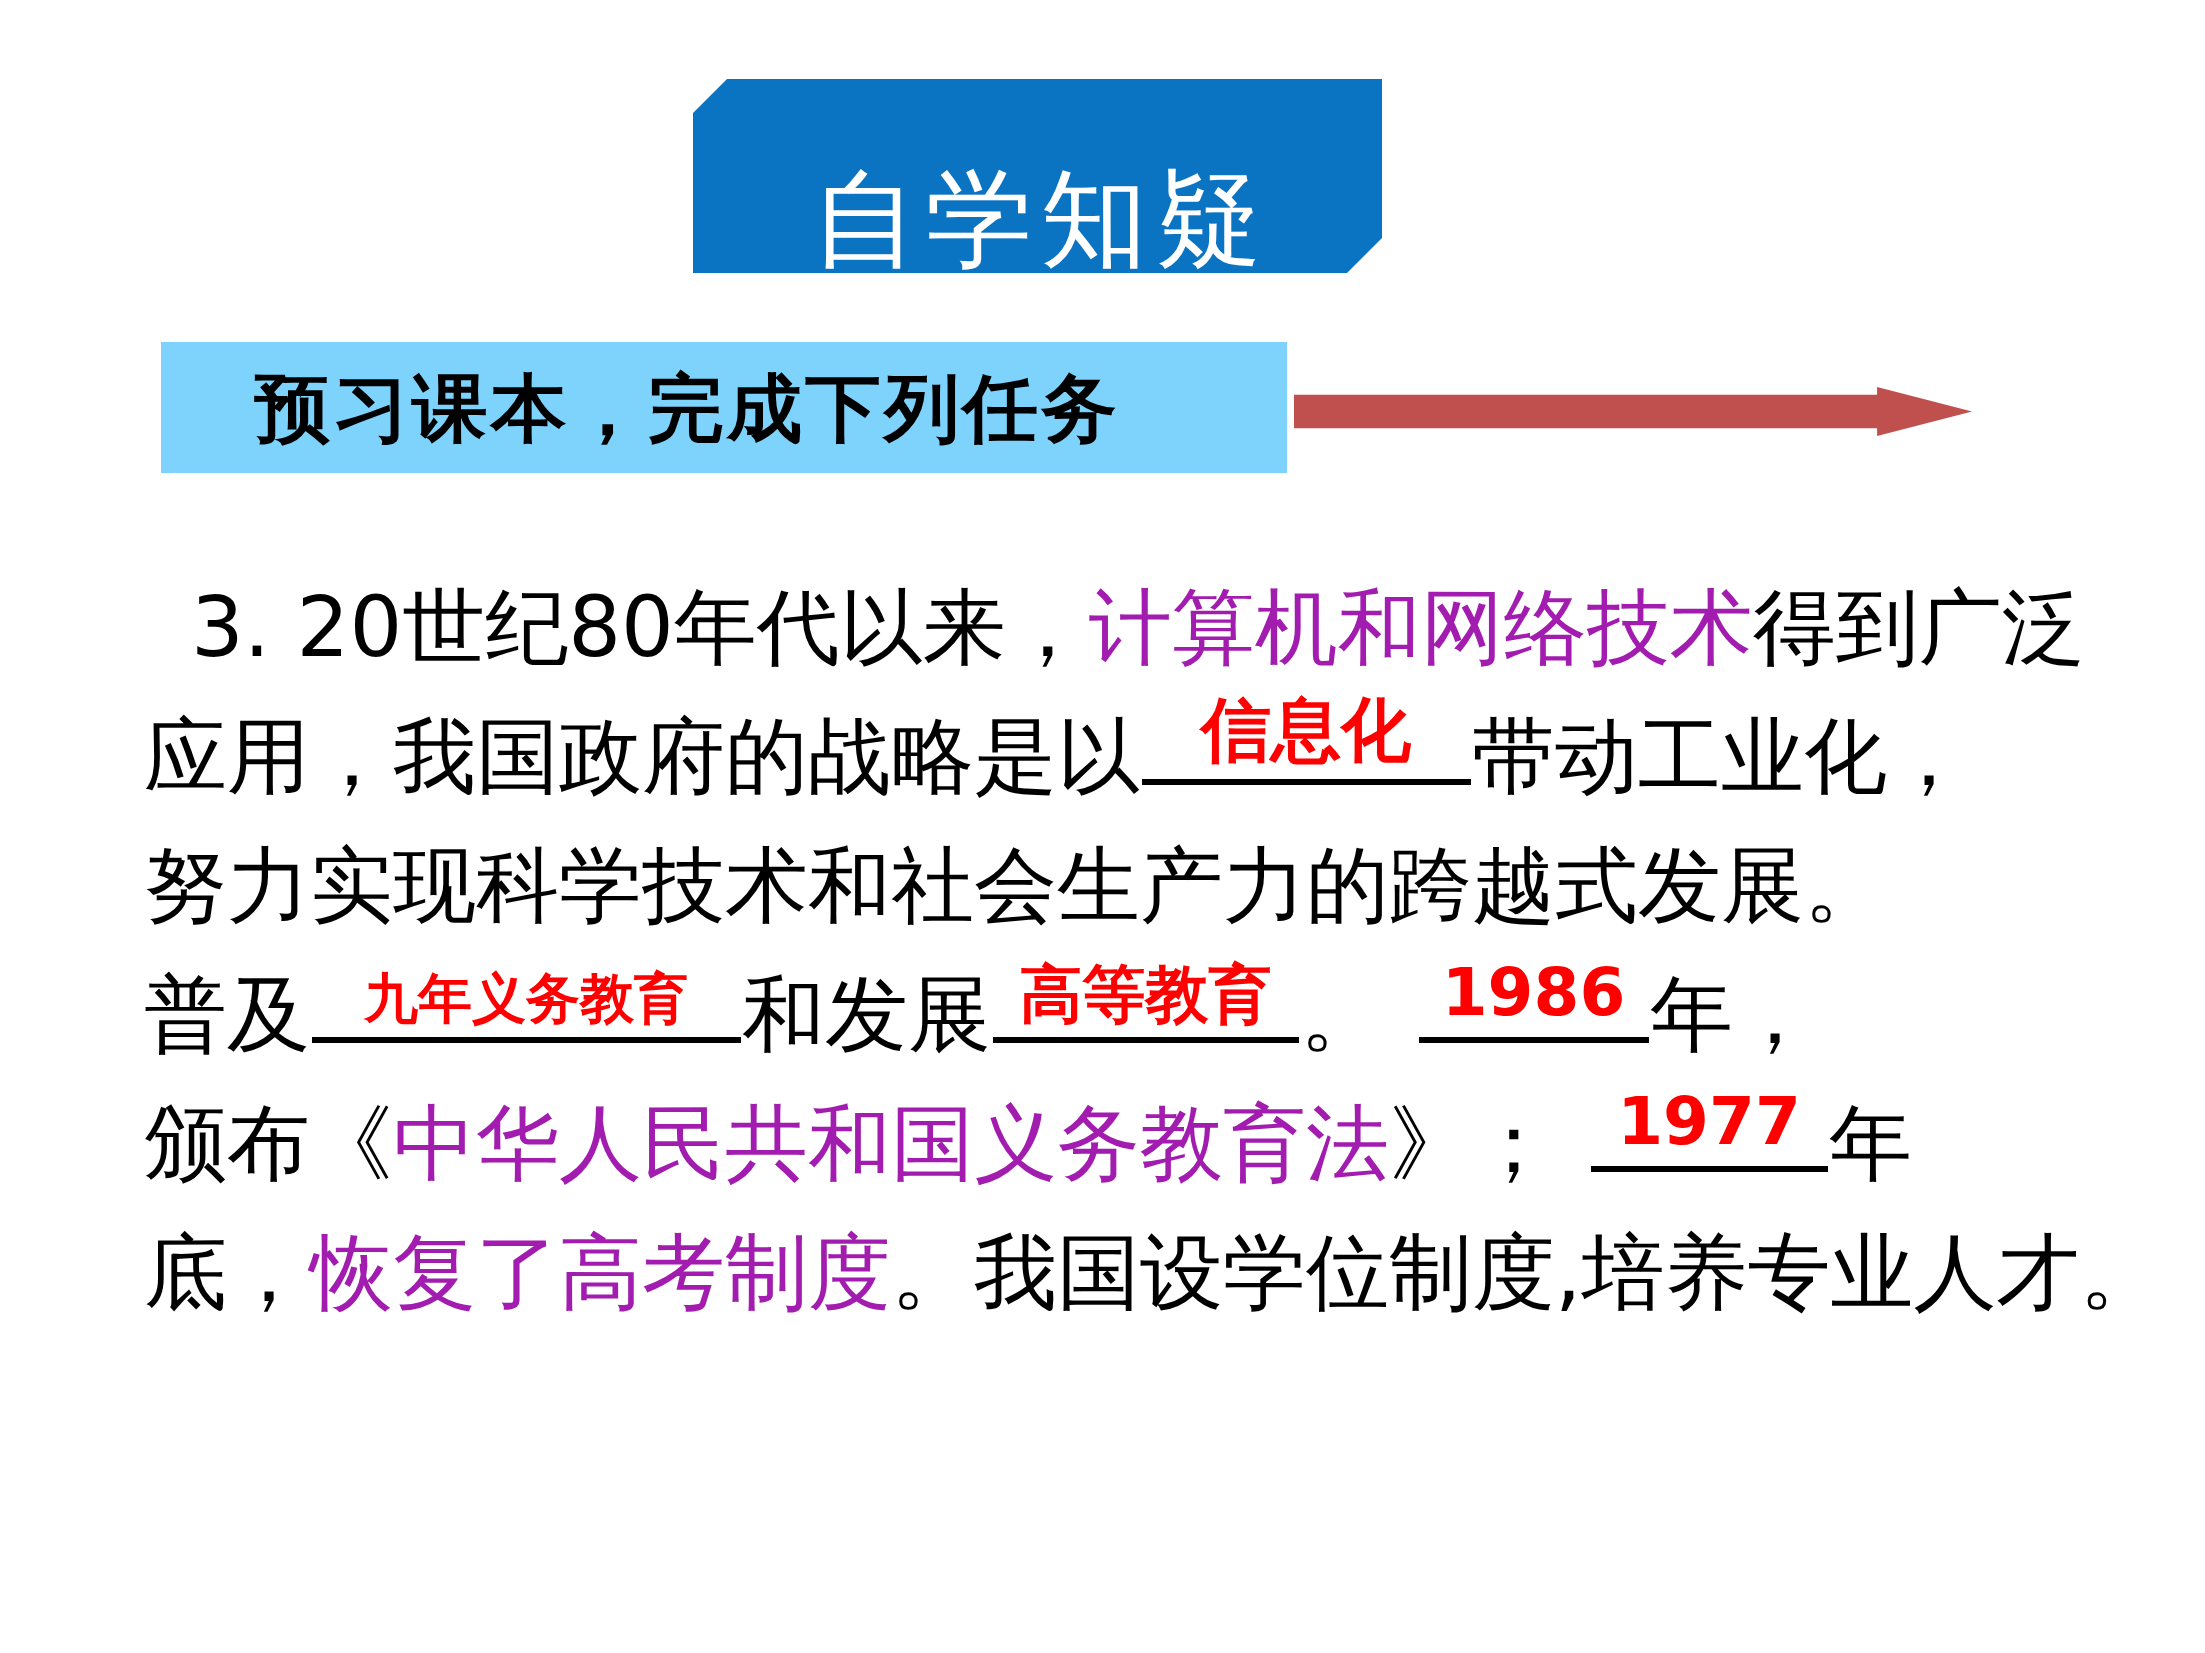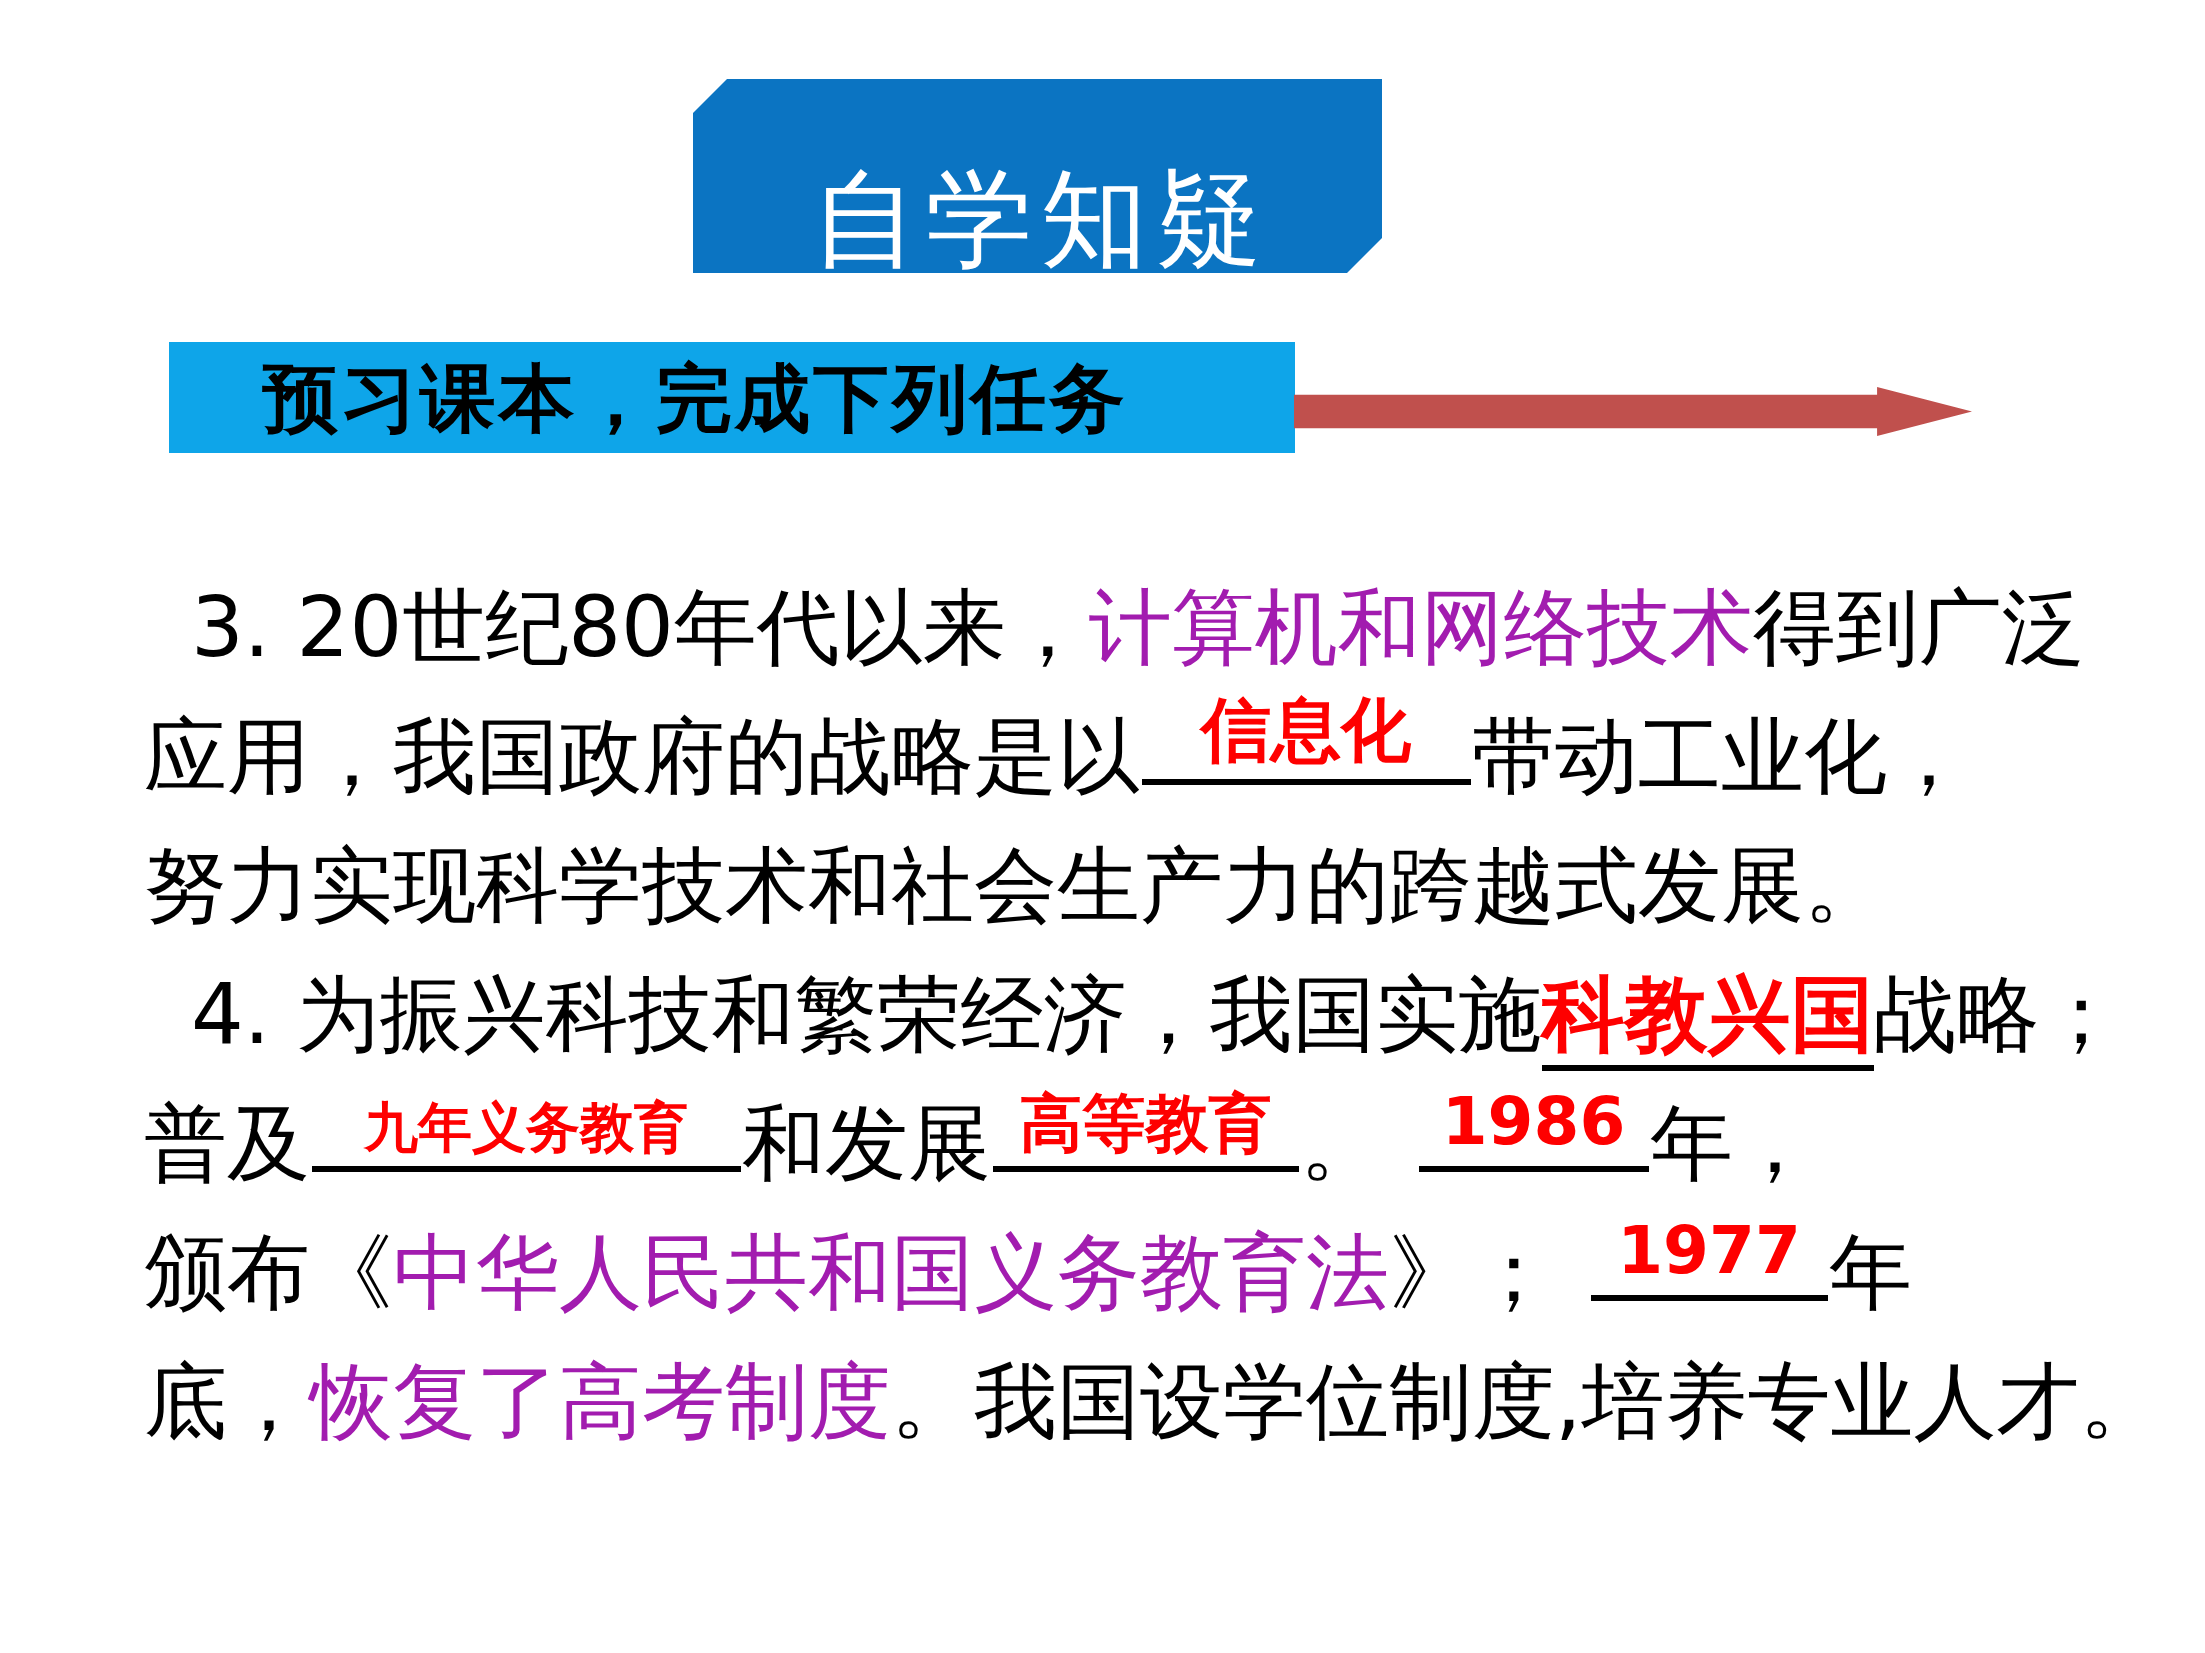--- a/index.html
+++ b/index.html
@@ -37,25 +37,25 @@
     line-height: 1;
     letter-spacing: 7.7px;
     font-weight: 400;
     white-space: nowrap;
     padding-left: 6.1px;
   }
 
   
   #task-bar {
     position: absolute;
-    left: 169px;
+    left: 161px;
     top: 342px;
     width: 1126px;
-    height: 111px;
-    background: #0ea5e9;
+    height: 131px;
+    background: #7dd3fc;
     display: flex;
     align-items: center;
   }
   #task-bar .task-text {
     color: #000000;
     font-weight: 700;
     font-size: 74px;
     line-height: 1;
     letter-spacing: 3.1px;
     white-space: nowrap;
@@ -170,23 +170,20 @@
     </span>
     <span class="para-line">
       <span class="t">应用，我国政府的战略是以</span><span class="blank w1"><span class="ans">信息化</span></span><span class="t">带动工业化，</span>
     </span>
     <span class="para-line">
       <span class="t">努力实现科学技术和社会生产力的跨越式发展。</span>
     </span>
   </div>
 
   <div class="para">
-    <span class="para-line">
-      <span class="indent"></span><span class="t">4. 为振兴科技和繁荣经济，我国实施</span><span class="ul-red">科教兴国</span><span class="t">战略；</span>
-    </span>
 
     <span class="para-line">
       <span class="t">普及</span><span class="blank w2"><span class="ans">九年义务教育</span></span><span class="t">和发展</span><span class="blank w3"><span class="ans">高等教育</span></span><span class="t">。</span><span class="gap"></span><span class="blank w4"><span class="ans">1986</span></span><span class="t">年，</span>
     </span>
 
     <span class="para-line">
       <span class="t">颁布《</span><span class="blue">中华人民共和国义务教育法</span><span class="t">》；</span><span class="gap"></span><span class="blank w5"><span class="ans">1977</span></span><span class="t">年</span>
     </span>
 
     <span class="para-line">

